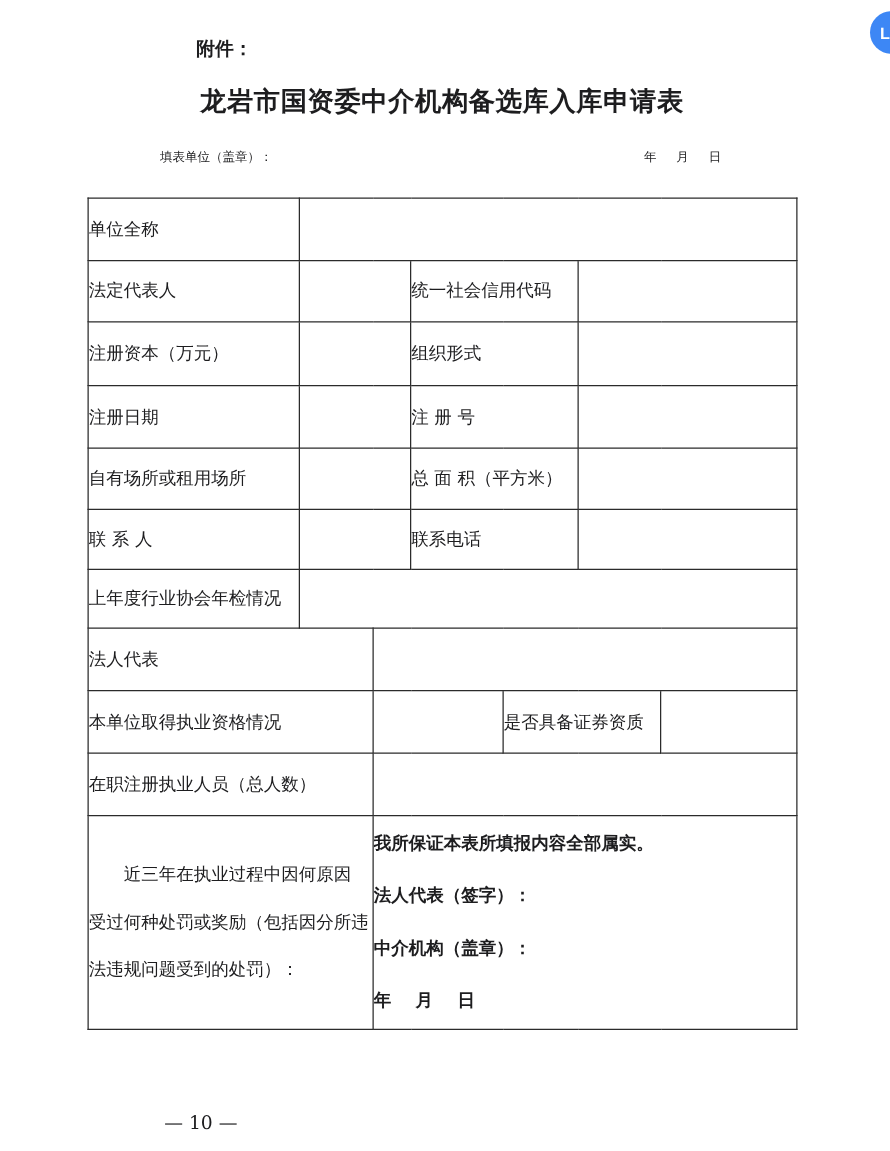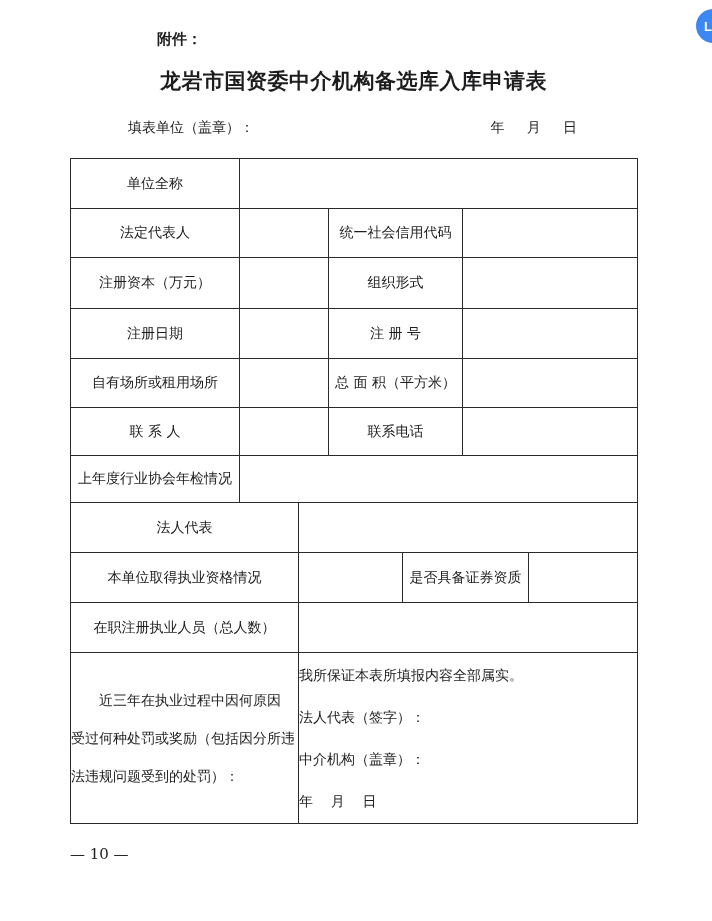--- a/index.html
+++ b/index.html
@@ -29,58 +29,58 @@
     font-weight: bold;
     letter-spacing: 0.5px;
     white-space: pre;
   }
   .form-header {
     position: absolute;
     left: 70px; top: 119px;
     width: 567px;
     display: flex;
     justify-content: space-between;
-    font-size: 14px;
+    font-size: 10px;
     box-sizing: border-box;
     padding-left: 58px;
     padding-right: 60px;
     white-space: pre;
   }
   table.form {
     position: absolute;
     left: 70px; top: 158px;
     width: 567px;
     border-collapse: collapse;
     table-layout: fixed;
     font-size: 14px;
   }
   table.form td {
     border: 1px solid #2b2b2b;
     padding: 0;
     vertical-align: middle;
     overflow: hidden;
   }
-  td.lbl { text-align: center; white-space: pre; }
+  td.lbl { white-space: pre; }
   td.val { background: #ffffff; }
   .r50  { height: 50px; }
   .r49  { height: 49px; margin-top: 31px; }
   .r51  { height: 51px; }
   .r48  { height: 48px; }
   .r47  { height: 47px; }
   .r171 { height: 171px; }
   td.penalty-cell { vertical-align: top; padding: 12px 2px 0 4px; }
   .penalty-line { line-height: 38px; white-space: pre; }
   .penalty-line.indent { padding-left: 28px; }
   td.declaration-cell { vertical-align: top; padding: 10px 4px 0 20px; }
-  .decl-line { line-height: 42px; white-space: pre; }
+  .decl-line { line-height: 42px; white-space: pre; font-weight: bold; }
   .footer-page-number {
     position: absolute;
-    left: 70px; top: 845px;
+    left: 70px; top: 889px;
     width: 120px;
-    text-align: left;
+    text-align: right;
     font-size: 15px;
     white-space: pre;
   }
   .floating-button {
     position: absolute;
     left: 696px; top: 9px;
     width: 34px; height: 34px;
     border-radius: 50%;
     display: flex;
     align-items: center;

